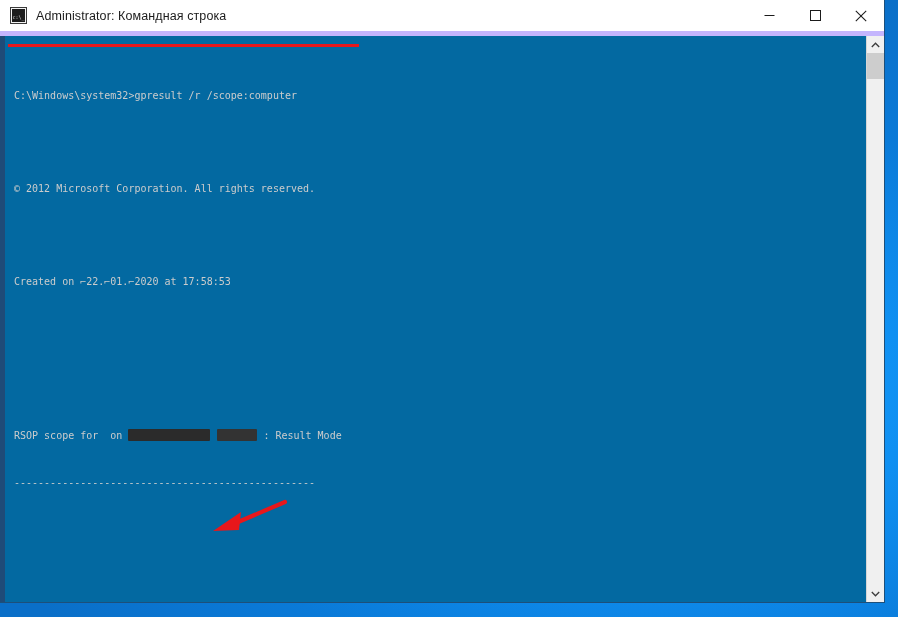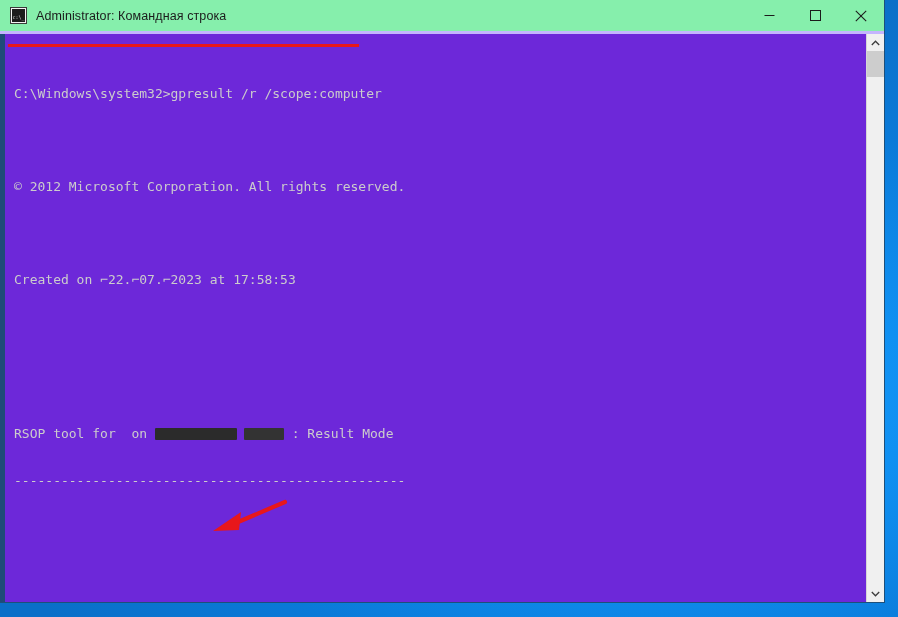--- a/index.html
+++ b/index.html
@@ -31,22 +31,22 @@
     width: 884px;
     height: 602px;
     background: #0c0c0c;
     box-shadow: 0 0 0 1px #1d4f7a;
     display: flex;
     flex-direction: column;
   }
 
   #titlebar {
     height: 31px;
-    background: #86efac;
-    border-bottom: 3px solid #c4b5fd;
+    background: #ffffff;
+    border-bottom: 5px solid #c4b5fd;
     display: flex;
     align-items: center;
     flex: 0 0 auto;
     position: relative;
     justify-content: center;
   }
 
   #title-icon {
     width: 17px;
     height: 17px;
@@ -107,24 +107,24 @@
   #console-area {
     flex: 1 1 auto;
     display: flex;
     min-height: 0;
     position: relative;
     border-left: 5px solid #1f4b78;
   }
 
   #console-text {
     flex: 1 1 auto;
-    background: #6d28d9;
+    background: #0369a1;
     color: #cccccc;
     font-family: "DejaVu Sans Mono", monospace;
-    font-size: 13px;
+    font-size: 10px;
     line-height: 15.45px;
     padding: 6px 0 0 9px;
     white-space: pre;
     overflow: hidden;
     position: relative;
     letter-spacing: 0px;
   }
 
   .line { height: 15.45px; position: relative; }
 
@@ -224,25 +224,25 @@
   </div>
 
   <div id="console-area">
 
     <div id="console-text">
 
       <div class="line">C:\Windows\system32&gt;gpresult /r /scope:computer</div>
       <div class="line"></div>
       <div class="line">© 2012 Microsoft Corporation. All rights reserved.</div>
       <div class="line"></div>
-      <div class="line">Created on ⌐22.⌐07.⌐2023 at 17:58:53</div>
-      <div class="line"></div>
-      <div class="line"></div>
-
-      <div class="line"><span>RSOP tool for  on </span><span class="blk" style="width:82px"></span><span class="blk b2" style="width:40px;margin-left:7px"></span><span> : Result Mode</span></div>
+      <div class="line">Created on ⌐22.⌐01.⌐2020 at 17:58:53</div>
+      <div class="line"></div>
+      <div class="line"></div>
+
+      <div class="line"><span>RSOP scope for  on </span><span class="blk" style="width:82px"></span><span class="blk b2" style="width:40px;margin-left:7px"></span><span> : Result Mode</span></div>
       <div class="line">--------------------------------------------------</div>
       <div class="line"></div>
 
       
       
       
       
       
       
       

